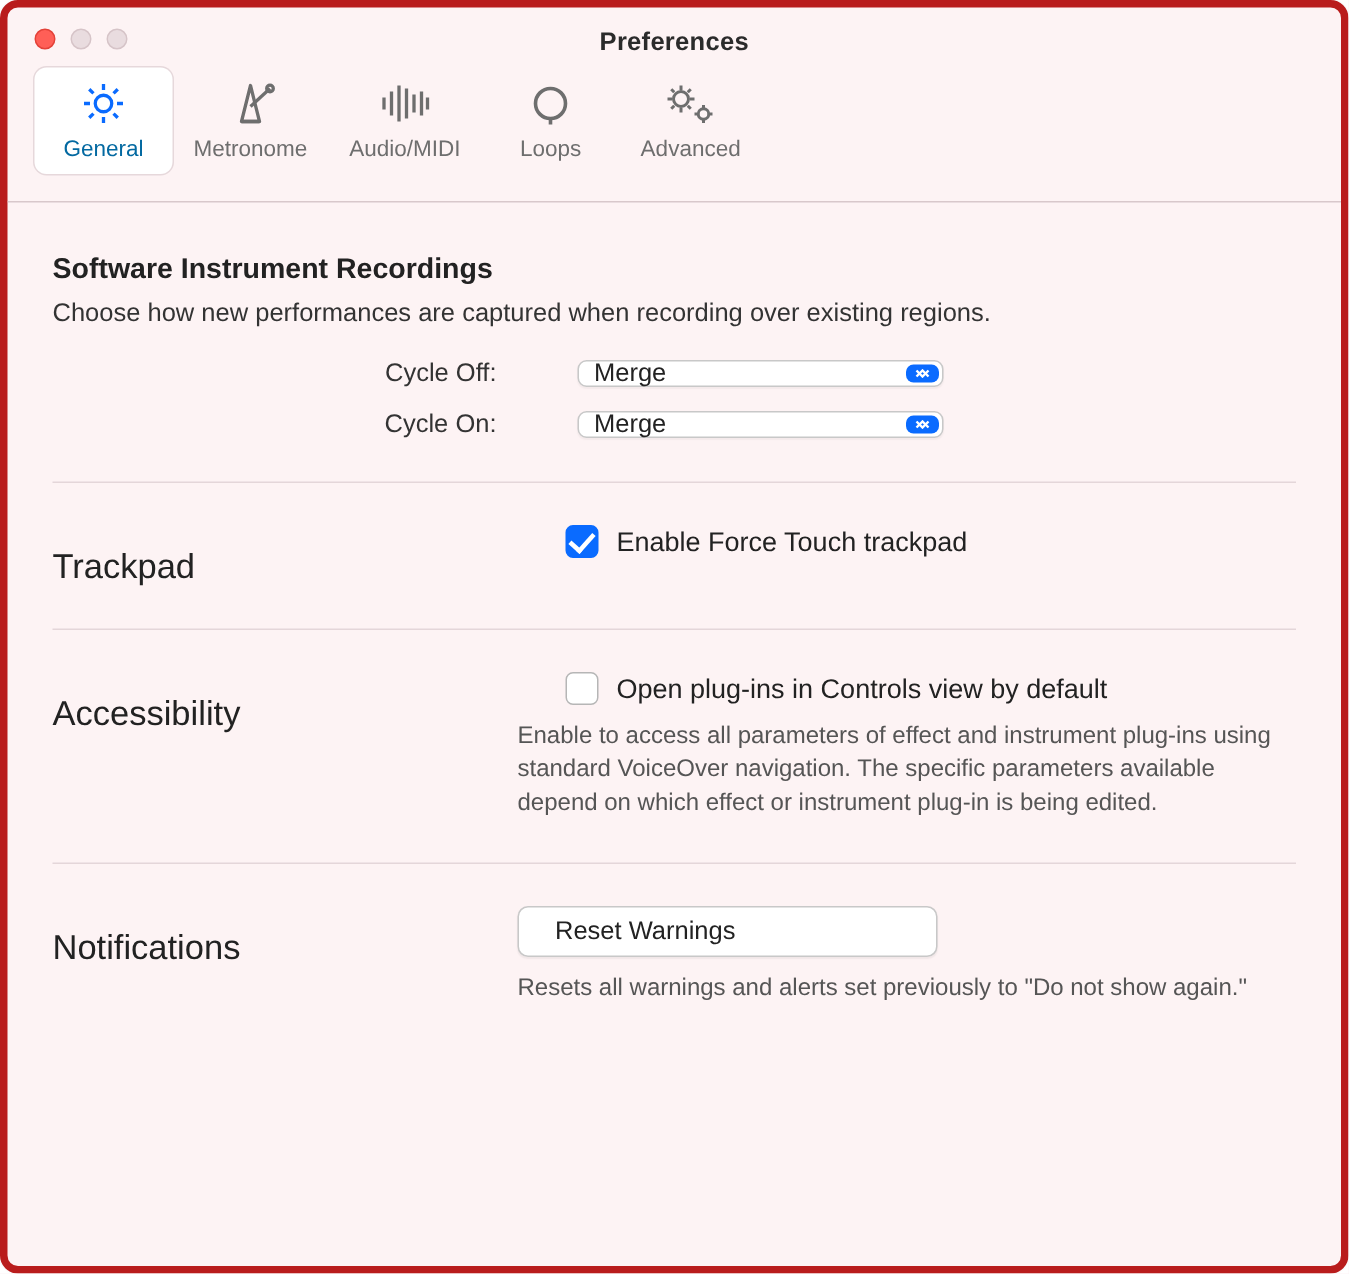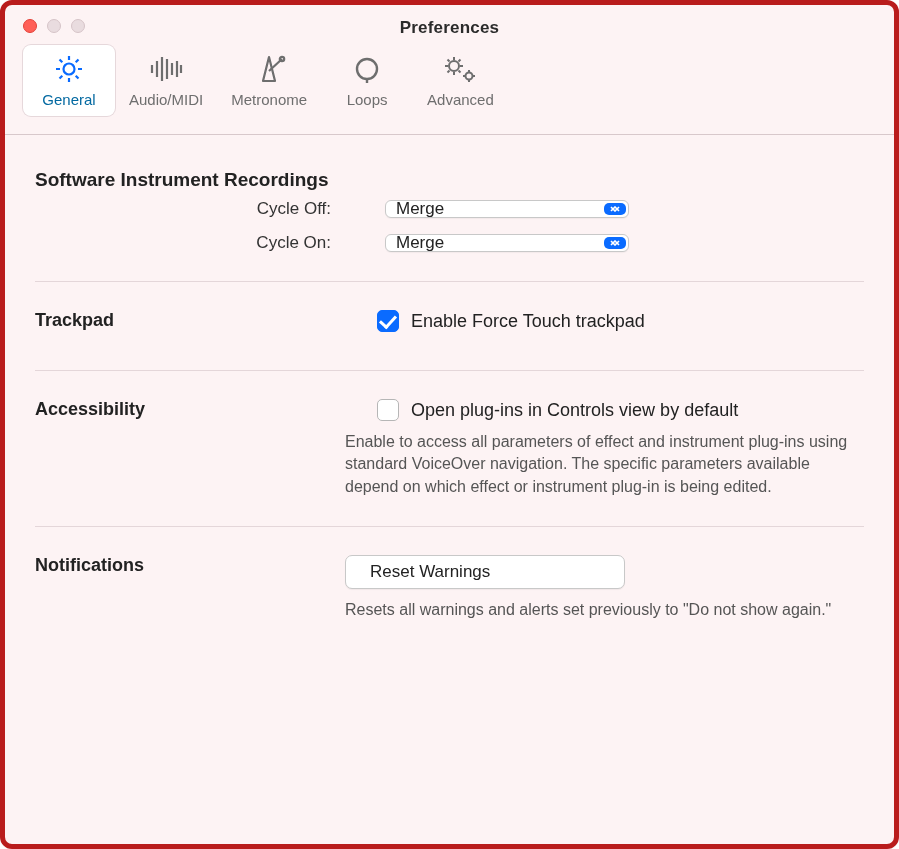--- a/index.html
+++ b/index.html
@@ -156,23 +156,24 @@
     height: 1px;
     background: #e4d6d9;
     margin: 28px 0;
   }
   .section-row {
     display: flex;
     align-items: flex-start;
   }
   .section-row .heading {
     width: 310px;
-    font-size: 18px;
-    font-weight: 700;
+    font-size: 23px;
+    font-weight: 400;
     padding-top: 0;
+    margin-top: 14px;
   }
   .section-row .body {
     flex: 1;
   }
   .checkrow {
     display: flex;
     align-items: center;
     gap: 12px;
     font-size: 18px;
     margin-bottom: 10px;
@@ -247,44 +248,44 @@
             <path d="M25.5 6.5 l-2.8 2.8"></path>
               <path d="M9.3 22.7 l-2.8 2.8"></path>
           </g>
         </svg>
       </span>
       <span>General</span>
     </div>
 
     <div class="tab">
       <span class="icon">
+        <svg width="34" height="32" viewBox="0 0 34 32" stroke-width="2.2" stroke-linejoin="round">
+          <path d="M11 28 L17 4 L23 28 Z"></path>
+          <path d="M11 28 H23"></path>
+          <path d="M17 18 L30 6"></path>
+          <circle cx="30" cy="6" r="2.2"></circle>
+        </svg>
+      </span>
+      <span>Metronome</span>
+    </div>
+
+    <div class="tab">
+      <span class="icon">
         <svg width="36" height="32" viewBox="0 0 36 32" stroke-width="2.2">
           <path d="M4 16 v0"></path>
             <path d="M4 12 v8"></path>
           <path d="M9 8 v16"></path>
             <path d="M14 4 v24"></path>
           <path d="M19 6 v20"></path>
             <path d="M24 10 v12"></path>
           <path d="M29 8 v16"></path>
             <path d="M33 12 v8"></path>
         </svg>
       </span>
       <span>Audio/MIDI</span>
-    </div>
-
-    <div class="tab">
-      <span class="icon">
-        <svg width="34" height="32" viewBox="0 0 34 32" stroke-width="2.2" stroke-linejoin="round">
-          <path d="M11 28 L17 4 L23 28 Z"></path>
-          <path d="M11 28 H23"></path>
-          <path d="M17 18 L30 6"></path>
-          <circle cx="30" cy="6" r="2.2"></circle>
-        </svg>
-      </span>
-      <span>Metronome</span>
     </div>
 
     <div class="tab">
       <span class="icon">
         <svg width="32" height="32" viewBox="0 0 32 32" stroke-width="2.4">
           <circle cx="16" cy="16" r="10"></circle>
           <path d="M16 26 v4"></path>
         </svg>
       </span>
       <span>Loops</span>
@@ -316,20 +317,21 @@
       </span>
       <span>Advanced</span>
     </div>
 
   </div>
 
   <div class="content">
 
     <div>
       <div class="section-title">Software Instrument Recordings</div>
+      <div class="section-desc">Choose how new performances are captured when recording over existing regions.</div>
 
       <div class="row">
         <div class="label">Cycle Off:</div>
         <div class="popup">
           <span>Merge</span>
           <span class="stepper">
             <svg class="up" width="10" height="6">
                 <path d="M1 5 L5 1 L9 5" stroke="#fff" stroke-width="1.6" fill="none"></path>
               </svg>
             <svg class="down" width="10" height="6">

